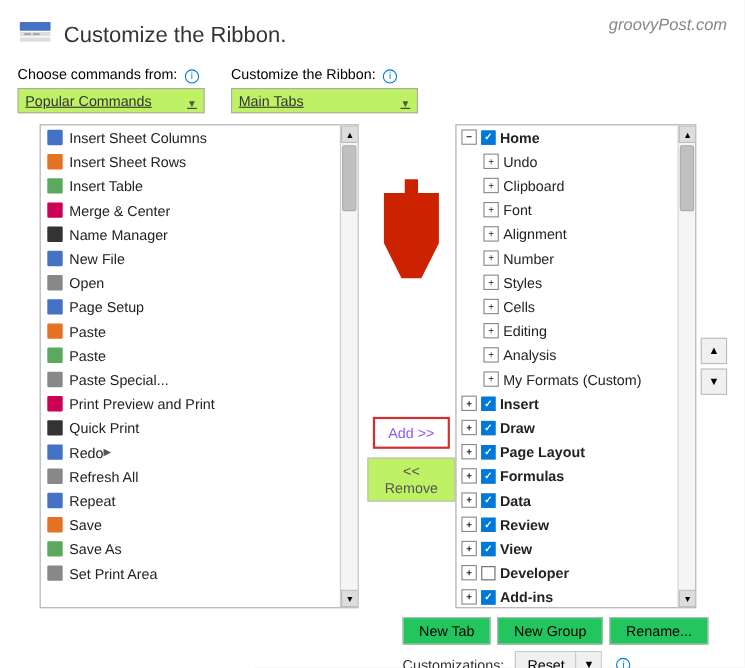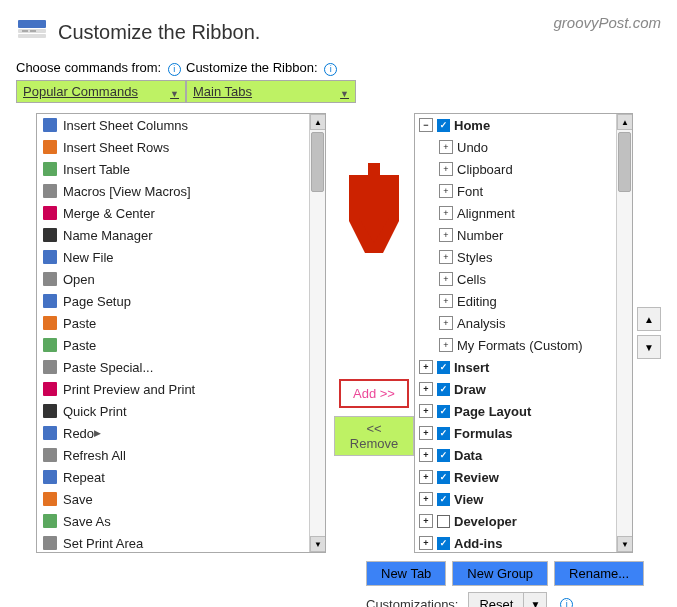--- a/index.html
+++ b/index.html
@@ -39,20 +39,21 @@
     .groovy-watermark {
       position: absolute;
       top: 14px;
       right: 16px;
       font-size: 15px;
       color: #888;
       font-style: italic;
     }
     .controls-row {
       display: flex;
+      gap: 24px;
       margin-bottom: 10px;
     }
     .label-row {
       display: flex;
       flex-direction: column;
       gap: 4px;
     }
     .info-icon {
       display: inline-block;
       width: 13px;
@@ -177,21 +178,21 @@
       width: 80px;
       gap: 8px;
       position: relative;
     }
     .add-btn {
       border: 2px solid #d32f2f;
       background: #fff;
       padding: 5px 12px;
       cursor: pointer;
       font-size: 13px;
-      color: #ec4899;
+      color: #8b5cf6;
       font-weight: 500;
       position: relative;
     }
     .remove-btn {
       background: #bef264;
       border: 1px solid #bbb;
       padding: 4px 10px;
       cursor: pointer;
       font-size: 13px;
       color: #555;
@@ -304,21 +305,21 @@
       align-items: center;
       gap: 6px;
     }
     .bottom-row2 {
       display: flex;
       align-items: center;
       gap: 10px;
     }
     .tab-btn {
       border: 1px solid #bbb;
-      background: #3b82f6;
+      background: #22c55e;
       padding: 4px 14px;
       cursor: pointer;
       font-size: 13px;
     }
     .customizations-label {
       font-size: 13px;
       color: #333;
     }
     .split-btn {
       display: flex;
@@ -403,28 +404,20 @@
               </span>
               <span>Insert Sheet Rows</span>
             </div>
             <div class="list-item">
               <span class="item-icon">
                 <svg width="16" height="16">
                   <rect width="14" height="14" x="1" y="1" rx="1" fill="#5BA85F"></rect>
                 </svg>
               </span>
               <span>Insert Table</span>
-            </div>
-            <div class="list-item">
-              <span class="item-icon">
-                <svg width="16" height="16">
-                  <rect width="14" height="14" x="1" y="1" rx="1" fill="#888"></rect>
-                </svg>
-              </span>
-              <span>Macros [View Macros]</span>
             </div>
             <div class="list-item">
               <span class="item-icon">
                 <svg width="16" height="16">
                   <rect width="14" height="14" x="1" y="1" rx="1" fill="#c05"></rect>
                 </svg>
               </span>
               <span>Merge &amp; Center</span>
             </div>
             <div class="list-item">

